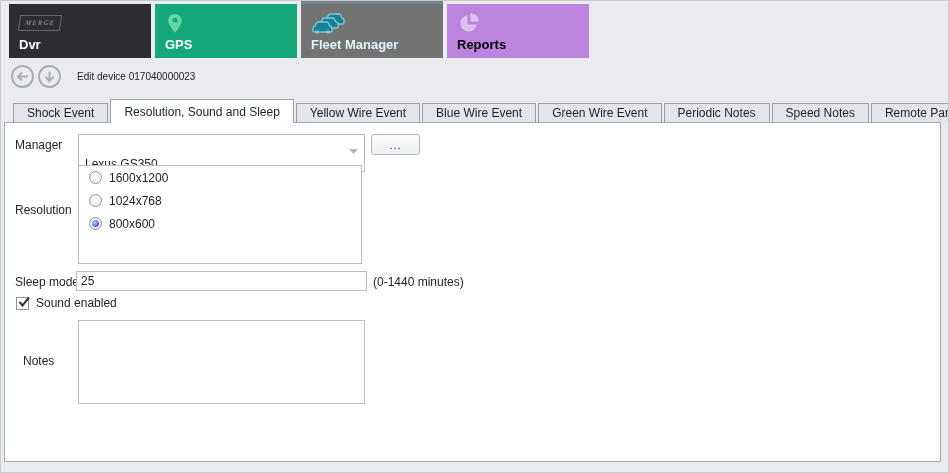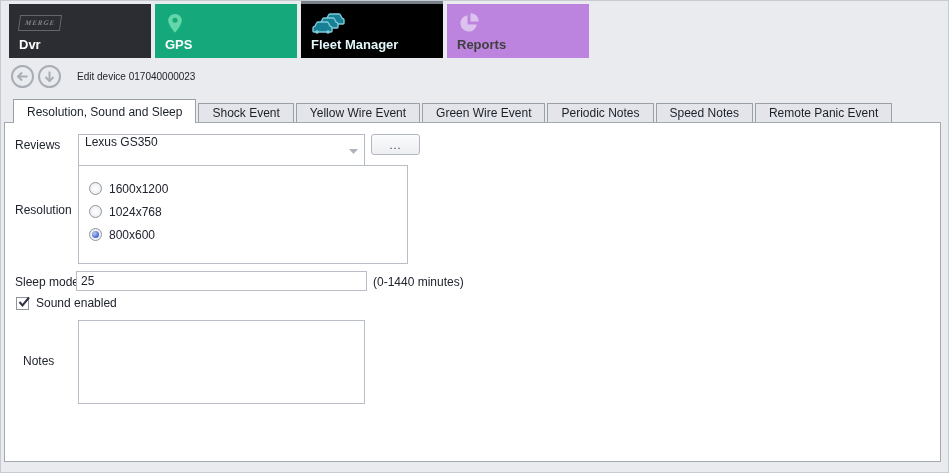--- a/index.html
+++ b/index.html
@@ -35,31 +35,31 @@
          margin-right:2px; padding:0 13px; display:flex; align-items:center;
          font-size:12px; white-space:nowrap; cursor:pointer; color:#1b2029; }
   .tab.active { height:24px; margin-bottom:-1px; background:#fff; }
 
   
   .panel { position:absolute; left:3px; top:121px; width:937px; height:340px;
            background:#fff; border:1px solid #a4a9b0; z-index:1; }
   .lbl { position:absolute; font-size:12px; color:#20242e; white-space:nowrap; }
 
   .combo { position:absolute; left:73px; top:11px; width:287px; height:38px;
-           background:#fff; border:1px solid #b6bac2; display:flex; align-items:flex-start;
+           background:#fff; border:1px solid #b6bac2; display:flex; align-items:flex-end;
            padding:0 20px 0 6px; font-size:12px; cursor:pointer; }
   .combo-arrow { position:absolute; right:6px; top:8px; }
   .browse-btn { position:absolute; left:366px; top:11px; width:49px; height:21px;
                 border:1px solid #b3b8c0; border-radius:3px;
                 background:linear-gradient(#fbfcfd,#eceef1); font-size:11px;
                 color:#2a3550; cursor:pointer; letter-spacing:1px;
                 font-family:"Liberation Sans", sans-serif; }
 
-  .groupbox { position:absolute; left:73px; top:42px; width:330px; height:99px;
-              border:1px solid #b9bdc5; padding:11px 0 0 10px; background:#fff; }
+  .groupbox { position:absolute; left:73px; top:42px; width:284px; height:99px;
+              border:1px solid #b9bdc5; padding:0 0 0 10px; background:#fff; }
   .radio-row { height:23px; display:flex; align-items:center; cursor:pointer; }
   .radio { width:13px; height:13px; border-radius:50%; border:1px solid #8f949c;
            background:radial-gradient(#ffffff,#e6e8ec); margin-right:7px; position:relative; }
   .radio-row.checked .radio::after { content:""; position:absolute; inset:2px;
            border-radius:50%;
            background:radial-gradient(circle at 35% 35%, #aac0f2 10%, #3b5bd0 75%); }
   .radio-label { font-size:12px; }
 
   .text-input { position:absolute; left:71px; top:148px; width:291px; height:20px;
                 border:1px solid #b9bdc5; font-size:12px; padding:8px 4px;
@@ -95,21 +95,21 @@
     <div class="tile" style="background: rgb(20, 168, 123);">
       <span class="tile-icon">
         <svg width="20" height="25" viewBox="0 0 24 26">
           <path d="M12 1.5 C7.2 1.5 3.8 5 3.8 9.4 c0 5.6 8.2 14.6 8.2 14.6 s8.2-9 8.2-14.6 C20.2 5 16.8 1.5 12 1.5 z" fill="#63d7a9"></path>
           <circle cx="12" cy="9.2" r="3" fill="#14a87b"></circle>
         </svg>
       </span>
       <span class="tile-label" style="color: rgb(255, 255, 255);">GPS</span>
     </div>
 
-    <div class="tile selected" style="background: #000000;">
+    <div class="tile selected" style="background: #737373;">
       <span class="tile-icon">
         <svg width="36" height="24" viewBox="0 0 36 24">
           <g stroke="#7fcbd9" stroke-width="1.4" fill="#178095">
             <g transform="translate(13,1)">
               <path d="M1 11 L1 8 Q1 6.4 2.8 6.4 L4.6 3 Q5.1 2 6.4 2 L14.6 2 Q15.9 2 16.4 3 L18.2 6.4 Q20 6.4 20 8 L20 11 Q20 12 19 12 L2 12 Q1 12 1 11 Z"></path>
             </g>
             <g transform="translate(7,5)">
               <path d="M1 11 L1 8 Q1 6.4 2.8 6.4 L4.6 3 Q5.1 2 6.4 2 L14.6 2 Q15.9 2 16.4 3 L18.2 6.4 Q20 6.4 20 8 L20 11 Q20 12 19 12 L2 12 Q1 12 1 11 Z"></path>
             </g>
             <g transform="translate(1,9)">
@@ -123,21 +123,21 @@
       <span class="tile-label" style="color: rgb(227, 247, 250);">Fleet Manager</span>
     </div>
 
     <div class="tile" style="background: rgb(188, 132, 222);">
       <span class="tile-icon">
         <svg width="24" height="24" viewBox="0 0 24 24">
           <path d="M10.5 4.2 A8.2 8.2 0 1 0 19.8 13.5 L10.5 13.5 Z" fill="#dcc3ef"></path>
           <path d="M13.5 2.2 A8.2 8.2 0 0 1 21.8 10.5 L13.5 10.5 Z" fill="#dcc3ef"></path>
         </svg>
       </span>
-      <span class="tile-label" style="color: #404040;">Reports</span>
+      <span class="tile-label" style="color: #000000;">Reports</span>
     </div>
 
   </div>
 
   <div class="header">
     <div class="circle-btn">
       <svg width="13" height="13" viewBox="0 0 13 13" fill="none" stroke="currentColor" stroke-width="2">
         <line x1="11.5" y1="6.5" x2="2" y2="6.5"></line>
         <polyline points="6,2.5 2,6.5 6,10.5"></polyline>
       </svg>
@@ -145,32 +145,33 @@
     <div class="circle-btn">
       <svg width="13" height="13" viewBox="0 0 13 13" fill="none" stroke="currentColor" stroke-width="2">
         <line x1="6.5" y1="1.5" x2="6.5" y2="11"></line>
         <polyline points="2.5,7 6.5,11 10.5,7"></polyline>
       </svg>
     </div>
     <div class="page-title">Edit device 017040000023</div>
   </div>
 
   <div class="tabs">
+    <div class="tab">Shock Event</div>
     <div class="tab active">Resolution, Sound and Sleep</div>
-    <div class="tab">Shock Event</div>
     <div class="tab">Yellow Wire Event</div>
+    <div class="tab">Blue Wire Event</div>
     <div class="tab">Green Wire Event</div>
     <div class="tab">Periodic Notes</div>
     <div class="tab">Speed Notes</div>
     <div class="tab">Remote Panic Event</div>
   </div>
 
   <div class="panel">
 
-    <span class="lbl" style="left:10px; top:15px;">Reviews</span>
+    <span class="lbl" style="left:10px; top:15px;">Manager</span>
     <div class="combo">
       <span>Lexus GS350</span>
       <span class="combo-arrow">
         <svg width="9" height="5" viewBox="0 0 9 5">
             <polygon points="0,0 9,0 4.5,5" fill="#b0b5bd"></polygon>
           </svg>
       </span>
     </div>
     <button class="browse-btn">...</button>
 

